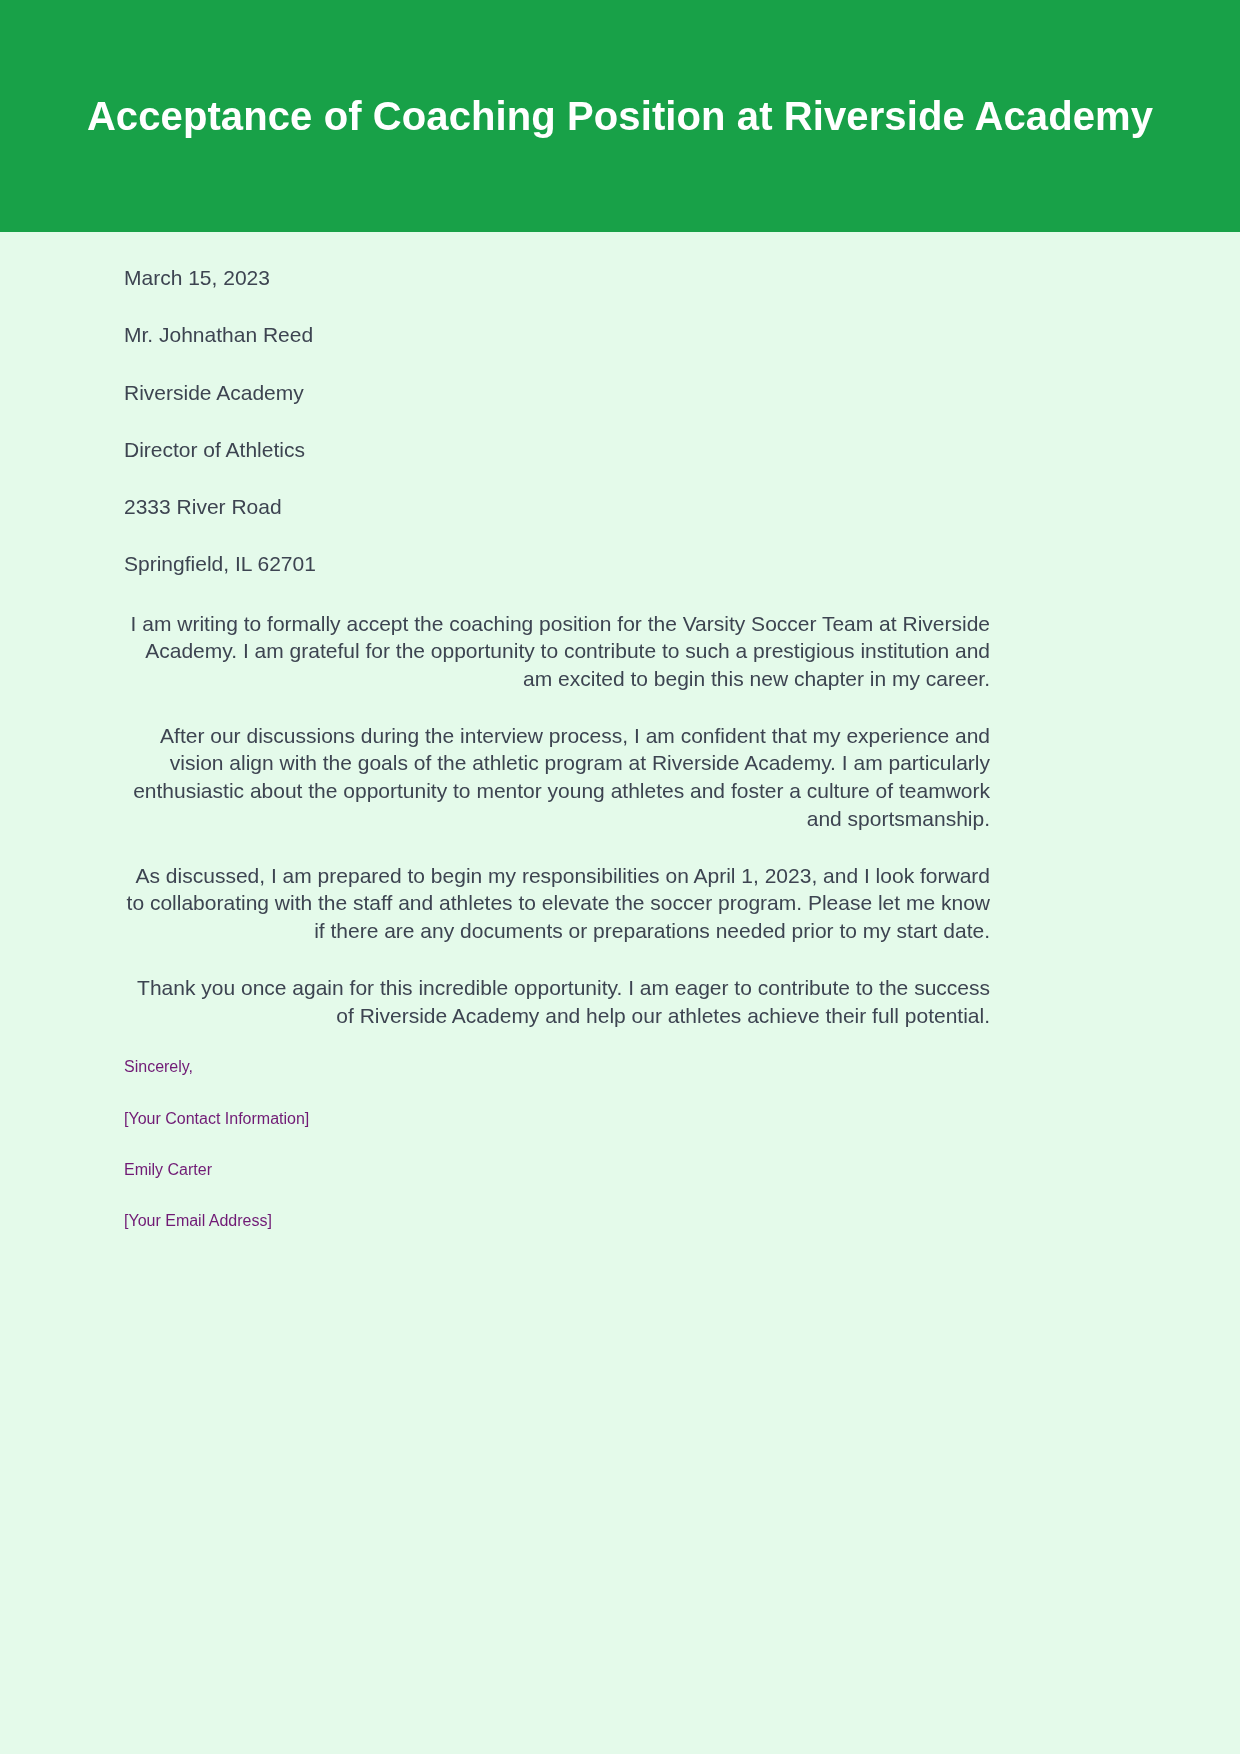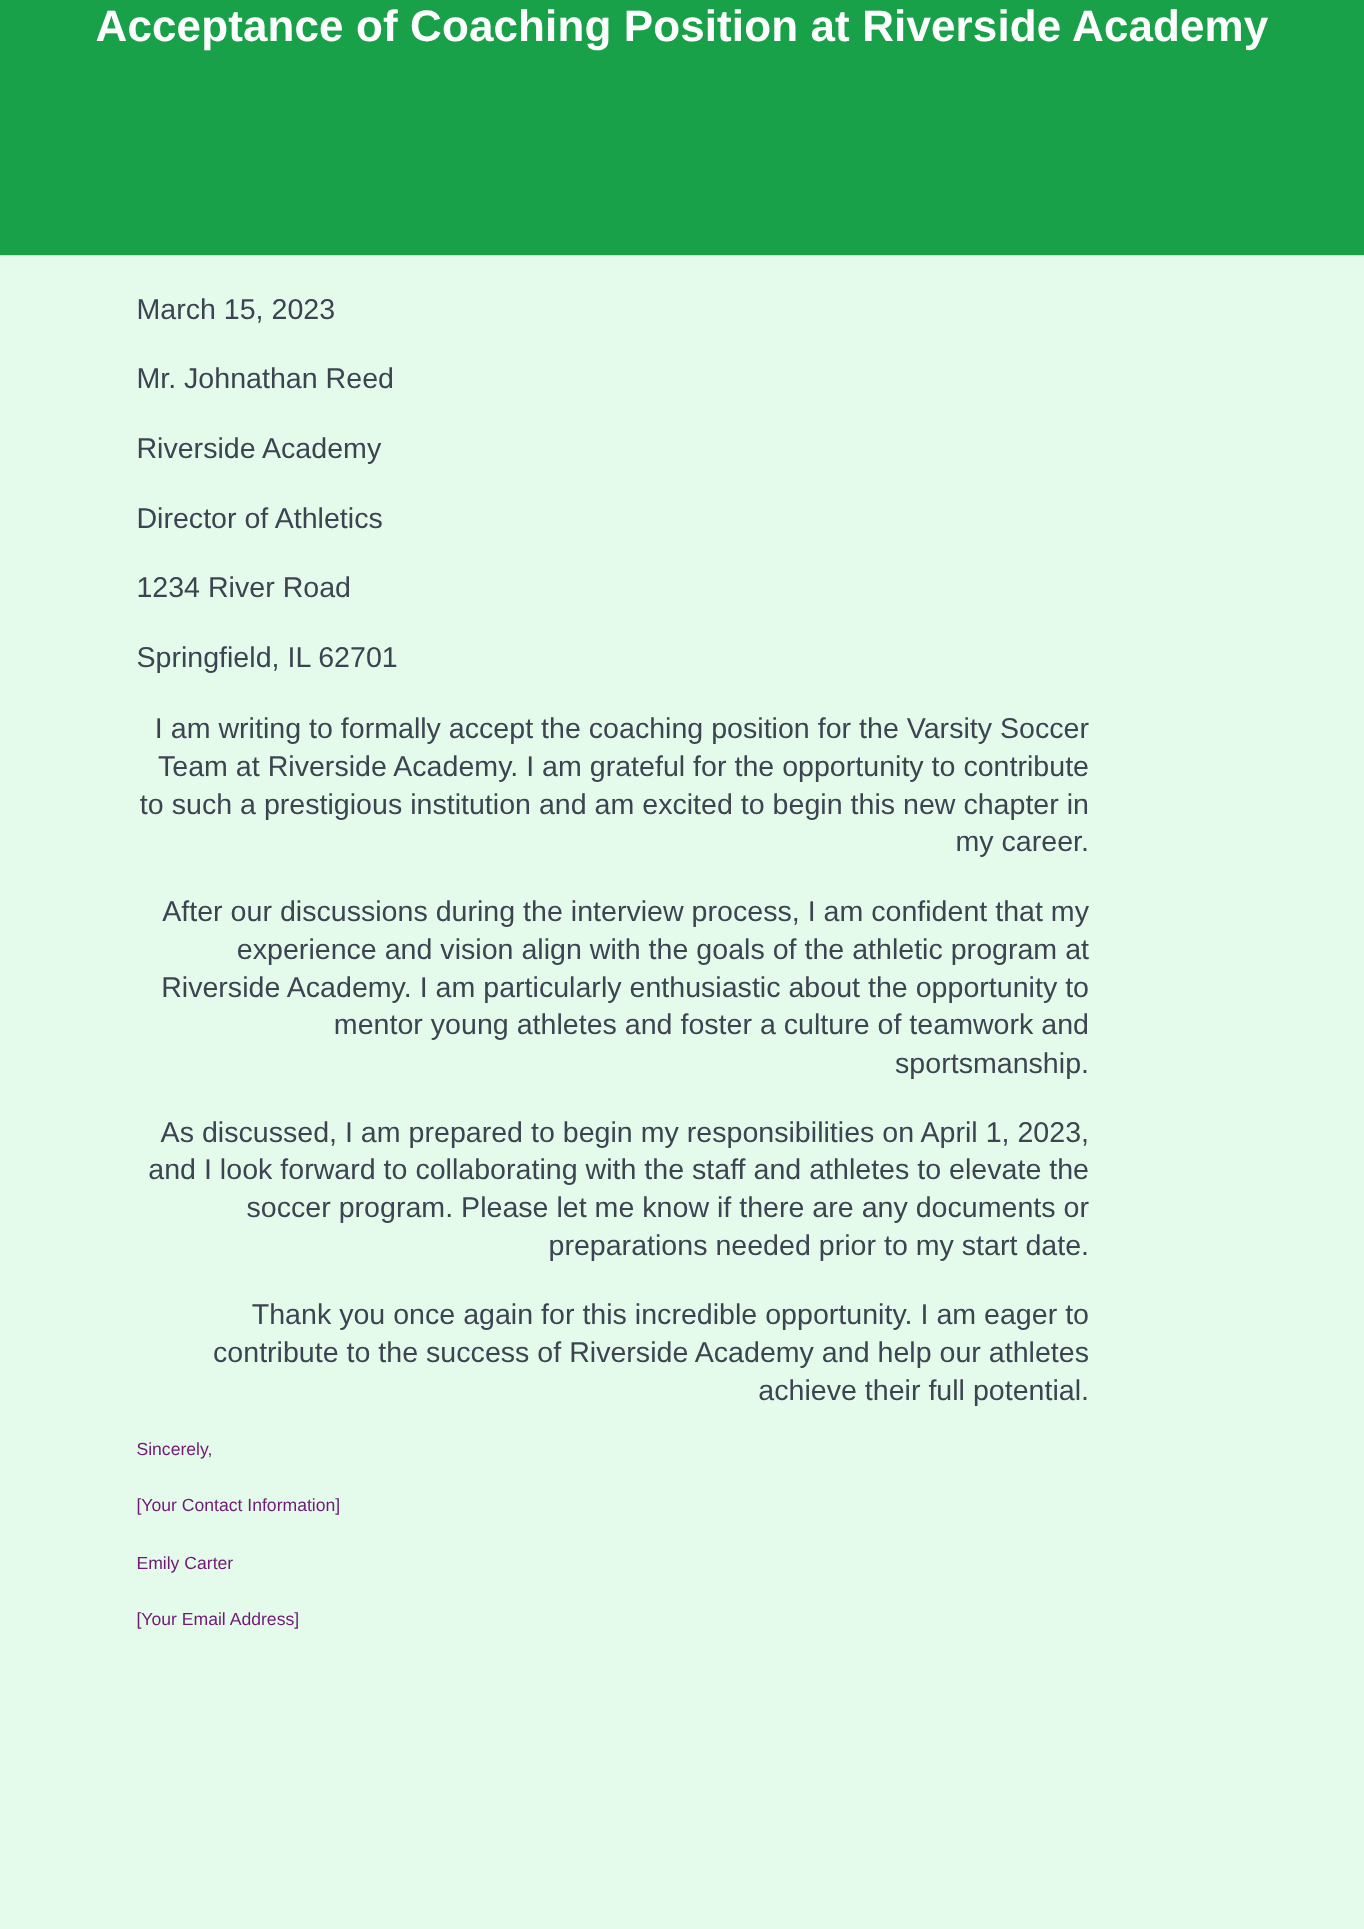--- a/index.html
+++ b/index.html
@@ -22,21 +22,21 @@
     position: relative;
     box-sizing: border-box;
   }
 
   
   .header-band {
     width: 100%;
     height: 232px;
     background: #18a148;
     display: flex;
-    align-items: flex-start;
+    align-items: center;
     justify-content: center;
     box-sizing: border-box;
     padding: 0 60px;
   }
 
   .header-title {
     color: #ffffff;
     font-family: "Liberation Sans", sans-serif;
     font-size: 40px;
     font-weight: bold;
@@ -50,21 +50,21 @@
   
   .letter {
     padding: 34px 130px 0 124px;
     box-sizing: border-box;
   }
 
   .letter-line,
   .letter-para {
     color: #3d4451;
     font-family: "Liberation Sans", sans-serif;
-    font-size: 26px;
+    font-size: 21px;
     line-height: 1.18;
     margin: 0;
   }
 
   .letter-line {
     margin-bottom: 32.5px;
   }
 
   .letter-para {
     max-width: 866px;
@@ -93,21 +93,21 @@
   <div class="letter">
 
     <p class="letter-line">March 15, 2023</p>
 
     <p class="letter-line">Mr. Johnathan Reed</p>
 
     <p class="letter-line">Riverside Academy</p>
 
     <p class="letter-line">Director of Athletics</p>
 
-    <p class="letter-line">1234 River Road</p>
+    <p class="letter-line">2333 River Road</p>
 
     <p class="letter-line">Springfield, IL 62701</p>
 
 
     <p class="letter-para">I am writing to formally accept the coaching position for the Varsity Soccer Team at Riverside Academy. I am grateful for the opportunity to contribute to such a prestigious institution and am excited to begin this new chapter in my career.</p>
 
     <p class="letter-para">After our discussions during the interview process, I am confident that my experience and vision align with the goals of the athletic program at Riverside Academy. I am particularly enthusiastic about the opportunity to mentor young athletes and foster a culture of teamwork and sportsmanship.</p>
 
     <p class="letter-para">As discussed, I am prepared to begin my responsibilities on April 1, 2023, and I look forward to collaborating with the staff and athletes to elevate the soccer program. Please let me know if there are any documents or preparations needed prior to my start date.</p>
 

